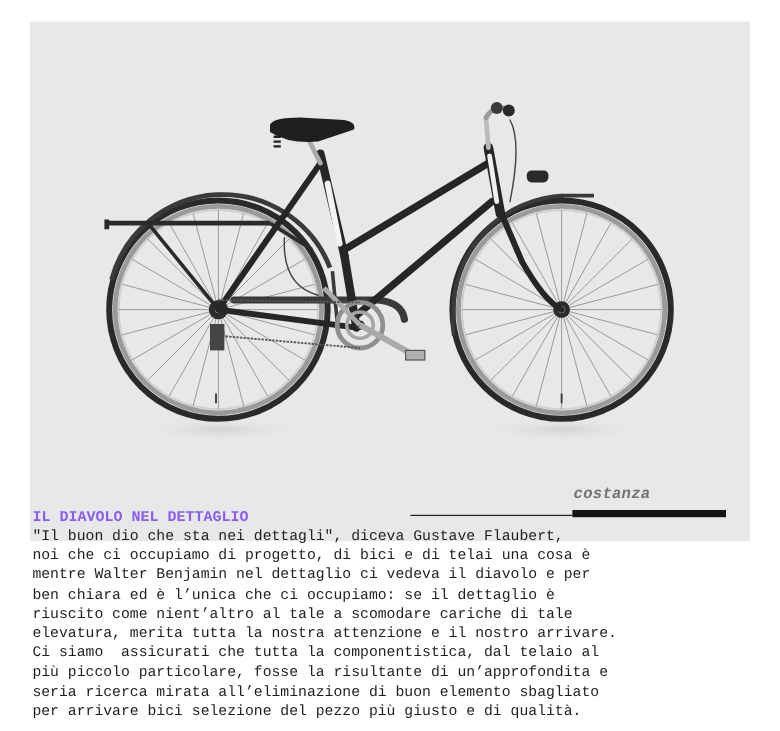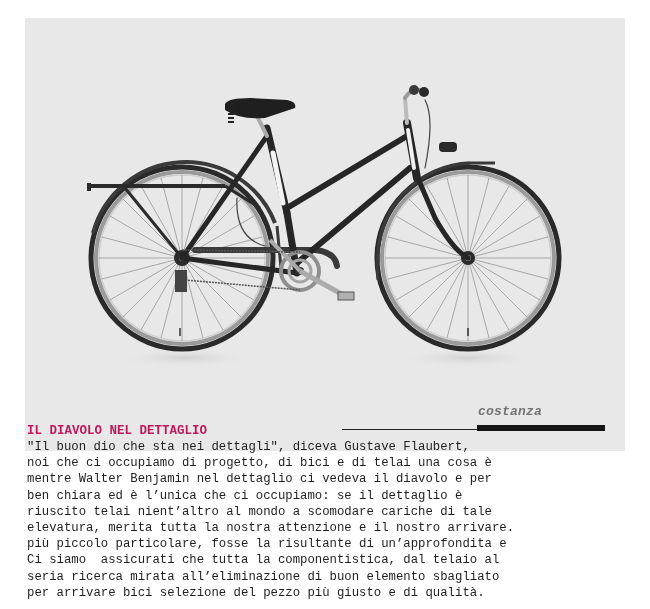--- a/index.html
+++ b/index.html
@@ -20,21 +20,21 @@
       position: absolute; left: 342px; top: 429px; width: 135px; height: 1px;
       background: #222;
     }
     .rule-thick {
       position: absolute; left: 477px; top: 425px; width: 128px; height: 6px;
       background: #151515;
     }
     .title {
       position: absolute; left: 27px; top: 424px;
       font-family: "Liberation Mono", monospace; font-weight: bold;
-      font-size: 12.5px; color: #be185d; white-space: pre;
+      font-size: 12.5px; color: #8b5cf6; white-space: pre;
     }
     .body-text {
       position: absolute; left: 27px; top: 439px; margin: 0; padding: 0;
       font-family: "Liberation Mono", monospace; font-size: 12.3px;
       line-height: 16.2px; color: #1e1e1e;
     }
     .line { display: block; white-space: pre; }
   </style>
 </head>
 <body>
@@ -196,19 +196,19 @@
 <div class="rule-thin"></div>
 <div class="rule-thick"></div>
 
 <div class="title">IL DIAVOLO NEL DETTAGLIO</div>
 
 <div class="body-text">
   <span class="line">"Il buon dio che sta nei dettagli", diceva Gustave Flaubert,</span>
   <span class="line">noi che ci occupiamo di progetto, di bici e di telai una cosa è</span>
   <span class="line">mentre Walter Benjamin nel dettaglio ci vedeva il diavolo e per</span>
   <span class="line">ben chiara ed è l’unica che ci occupiamo: se il dettaglio è</span>
-  <span class="line">riuscito telai nient’altro al mondo a scomodare cariche di tale</span>
+  <span class="line">riuscito come nient’altro al tale a scomodare cariche di tale</span>
   <span class="line">elevatura, merita tutta la nostra attenzione e il nostro arrivare.</span>
+  <span class="line">Ci siamo  assicurati che tutta la componentistica, dal telaio al</span>
   <span class="line">più piccolo particolare, fosse la risultante di un’approfondita e</span>
-  <span class="line">Ci siamo  assicurati che tutta la componentistica, dal telaio al</span>
   <span class="line">seria ricerca mirata all’eliminazione di buon elemento sbagliato</span>
   <span class="line">per arrivare bici selezione del pezzo più giusto e di qualità.</span>
 </div>
 
 </body></html>

